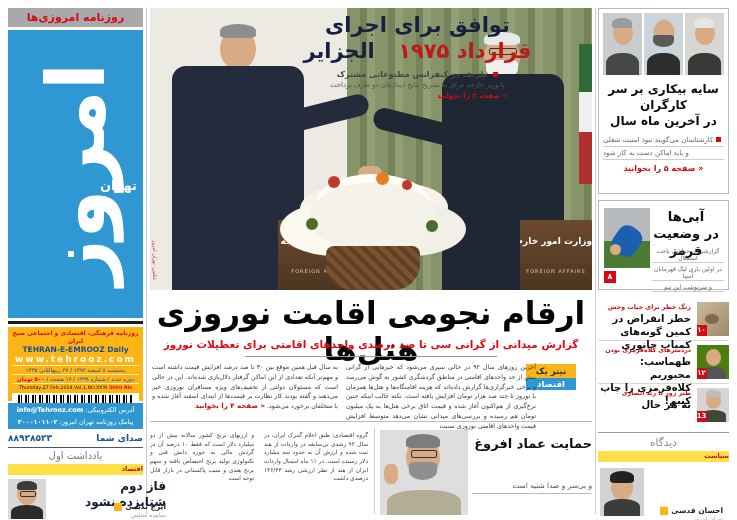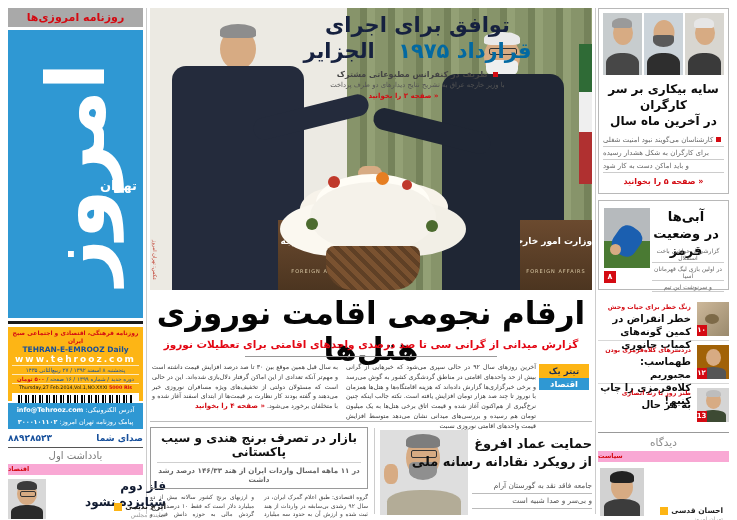--- a/index.html
+++ b/index.html
@@ -27,21 +27,21 @@
   .red-inline{color:#d40a12;font-weight:bold;}
   .barcode-wrap{background:#fff;margin-top:2px;padding:2px 6px 1px;}
   .barcode-bars{height:10px;background:repeating-linear-gradient(90deg,#000 0 2px,#fff 2px 3px,#000 3px 4px,#fff 4px 7px);}
   .barcode-digits{font-family:"DejaVu Sans Mono",monospace;font-size:5px;letter-spacing:3px;color:#000;direction:ltr;}
   .contact-box{left:8px;top:403px;width:135px;height:26px;background:#2f98d3;color:#fff;
                font-size:6.5px;line-height:12px;text-align:center;padding:1px 3px;box-sizing:border-box;}
   .voice-row{left:8px;top:431px;width:135px;height:13px;display:flex;justify-content:space-between;
              align-items:center;color:#164f9b;font-weight:bold;font-size:9px;}
   .note-rule{left:8px;top:447px;width:135px;height:1px;background:#555;}
   .note-head{left:8px;top:450px;width:135px;text-align:center;color:#7a7a7a;font-size:10px;}
-  .cat-bar{background:#f9a8d4;color:#d40a12;font-size:6.5px;font-weight:bold;text-align:left;line-height:11px;}
+  .cat-bar{background:#fde047;color:#d40a12;font-size:6.5px;font-weight:bold;text-align:right;line-height:11px;}
   .note-cat{left:8px;top:464px;width:135px;height:11px;}
   .note-art{left:8px;top:479px;width:135px;height:38px;padding-left:27px;}
   .note-title{position:absolute;right:4px;top:0;text-align:right;font-size:12px;font-weight:bold;
               color:#101a30;line-height:1.3;}
   .author-row{position:absolute;right:4px;bottom:-2px;display:flex;align-items:flex-start;gap:3px;}
   .ysq{width:8px;height:8px;background:#fdb515;display:inline-block;margin-top:1px;}
   .author-name{font-size:7.5px;font-weight:bold;color:#222;line-height:9px;}
   .author-role{font-size:6px;color:#999;line-height:8px;}
 
   
@@ -65,35 +65,35 @@
          box-shadow:-38px 12px 0 -8px #fbf8f0, 38px 12px 0 -8px #f2efe6, 0 -14px 0 -6px #fffdf6,
                     -20px -8px 0 -10px #f7f3ea, 22px -10px 0 -10px #f7f3ea;}
   .fdot{position:absolute;border-radius:50%;}
   .basket{position:absolute;left:28px;bottom:0;width:94px;height:44px;background:#7a5230;
           border-radius:8px 8px 26px 26px;
           background-image:repeating-linear-gradient(45deg,rgba(0,0,0,.22) 0 4px,transparent 4px 9px);}
   .photo-credit{position:absolute;left:2px;bottom:10px;writing-mode:vertical-rl;font-size:5px;color:#c0392b;}
   .lead-head{position:absolute;left:150px;top:4px;width:235px;text-align:center;}
   .lead-t1{font-size:21px;font-weight:bold;color:#16213f;line-height:1.25;}
   .lead-t2{font-size:21px;font-weight:bold;line-height:1.25;}
-  .lead-red{color:#0369a1;margin-left:16px;}
+  .lead-red{color:#b91c1c;margin-left:16px;}
   .lead-navy{color:#16213f;}
   .lead-sub1{margin-top:5px;font-size:8px;font-weight:bold;color:#444;}
   .rsq{display:inline-block;width:5px;height:5px;background:#d40a12;margin-left:3px;}
   .lead-sub2{margin-top:2px;font-size:6.8px;color:#555;}
   .page-link{color:#d40a12;font-weight:bold;font-size:7px;}
-  .lead-link{display:block;margin-top:3px;padding-right:28px;}
+  .lead-link{display:block;margin-top:3px;text-align:right;padding-right:28px;}
 
   
   .main-title{left:150px;top:295px;width:442px;text-align:center;font-size:31px;font-weight:bold;
               color:#050505;letter-spacing:-0.5px;}
   .main-sub{left:150px;top:338px;width:442px;text-align:center;font-size:10.5px;font-weight:bold;color:#e30613;}
   .main-divider{left:245px;top:356px;width:252px;height:1px;background:#9a9a9a;}
   .intro{left:150px;top:362px;width:442px;height:56px;}
-  .labels{position:absolute;right:3px;top:2px;width:50px;text-align:center;}
+  .labels{position:absolute;right:16px;top:2px;width:50px;text-align:center;}
   .label-top{background:#fdb515;color:#1c2e52;font-size:8.5px;font-weight:bold;padding:2px 0;}
   .label-bottom{background:#2f98d3;color:#fff;font-size:8.5px;font-weight:bold;padding:1px 0;}
   .icol{position:absolute;top:0;font-size:6.3px;line-height:1.55;text-align:justify;color:#3a3a3a;}
   .icol-r{right:56px;width:190px;}
   .icol-l{left:2px;width:186px;}
   .center-div2{left:150px;top:421px;width:442px;height:1px;background:#bbbbbb;}
   .vsep-mid{left:374px;top:428px;height:86px;width:1px;background:#cccccc;position:absolute;}
 
   
   .market{left:150px;top:427px;width:218px;height:88px;}
@@ -297,45 +297,39 @@
     <div class="icol icol-r">آخرین روزهای سال ۹۲ در حالی سپری می‌شود که خبرهایی از گرانی بیش از حد واحدهای اقامتی در مناطق گردشگری کشور به گوش می‌رسد و برخی خبرگزاری‌ها گزارش داده‌اند که هزینه اقامتگاه‌ها و هتل‌ها همزمان با نوروز تا چند صد هزار تومان افزایش یافته است. نکته جالب اینکه چنین نرخ‌گیری از هم‌اکنون آغاز شده و قیمت اتاق برخی هتل‌ها به یک میلیون تومان هم رسیده و بررسی‌های میدانی نشان می‌دهد متوسط افزایش قیمت واحدهای اقامتی نوروزی نسبت</div>
     <div class="icol icol-l">
       <span>به سال قبل همین موقع بین ۳۰ تا صد درصد افزایش قیمت داشته است و مهم‌تر آنکه تعدادی از این اماکن گرفتار دلال‌بازی شده‌اند. این در حالی است که مسئولان دولتی از تخفیف‌های ویژه مسافران نوروزی خبر می‌دهند و گفته بودند کار نظارت بر قیمت‌ها از ابتدای اسفند آغاز شده و با متخلفان برخورد می‌شود.</span>
       <span class="page-link">« صفحه ۴ را بخوانید</span>
     </div>
   </div>
   <div class="abs center-div2"></div>
   <div class="vsep-mid"></div>
 
   <div class="abs market">
-    <div class="m-box">
-      <div class="m-title">بازار در تصرف برنج هندی و سیب پاکستانی</div>
-      <div class="m-sub">در ۱۱ ماهه امسال واردات ایران از هند ۱۴۶/۳۳ درصد رشد داشت</div>
-    </div>
     <div class="m-cols">
       <div class="mcol mcol-r">گروه اقتصادی: طبق اعلام گمرک ایران، در سال ۹۲ رشدی بی‌سابقه در واردات از هند ثبت شده و ارزش آن به حدود سه میلیارد دلار رسیده است. در ۱۱ ماه امسال واردات ایران از هند از نظر ارزشی رشد ۱۴۶/۳۳ درصدی داشت</div>
       <div class="mcol mcol-l">و ارزبهای برنج کشور سالانه بیش از دو میلیارد دلار است که فقط ۱۰ درصد آن در گردش مالی به حوزه دانش فنی و تکنولوژی تولید برنج اختصاص یافته و سهم برنج هندی و سیب پاکستانی در بازار قابل توجه است</div>
     </div>
   </div>
 
   <div class="abs afrough">
     <div class="a-photo">
       <span class="head" style="left:26px;top:8px;width:34px;height:40px;"></span>
       <span class="hair" style="left:26px;top:4px;width:34px;height:14px;background:#7d7d7d;"></span>
       <span class="hair" style="left:29px;top:32px;width:28px;height:18px;background:#8f8f8f;border-radius:20% 20% 50% 50%;"></span>
       <span class="glasses" style="left:31px;top:20px;width:24px;height:6px;"></span>
       <span class="sh" style="background:#b3ac97;height:30%;"></span>
       <span class="head" style="left:4px;top:34px;width:14px;height:20px;border-radius:40%;"></span>
     </div>
     <div class="a-title">
       <div>حمایت عماد افروغ</div>
-      <div>از رویکرد نقادانه رسانه ملی</div>
     </div>
     <div class="a-subs">
-      <div>جامعه فاقد نقد به گورستان آرام</div>
       <div>و بی‌سر و صدا شبیه است</div>
     </div>
   </div>
 
   <div class="rbox box1">
     <div class="w-photos">
       <div class="ph" style="background:#d8d6d0;">
         <span class="head" style="top:8px;width:20px;height:24px;"></span>
         <span class="hair" style="left:9px;top:5px;width:20px;height:10px;background:#e6e6e6;"></span>
         <span class="sh" style="background:#3a3a3a;"></span>
@@ -350,21 +344,20 @@
         <span class="hair" style="left:9px;top:5px;width:20px;height:10px;background:#9a9a9a;"></span>
         <span class="sh" style="background:#474747;"></span>
       </div>
     </div>
     <div class="w-title">
       <div>سایه بیکاری بر سر کارگران</div>
       <div>در آخرین ماه سال</div>
     </div>
     <div class="w-subs">
       <div><span class="rsq"></span><span>کارشناسان می‌گویند نبود امنیت شغلی</span></div>
-      <div>برای کارگران به شکل هشدار رسیده</div>
       <div>و باید اماکن دست به کار شود</div>
     </div>
     <div class="w-link page-link">« صفحه ۵ را بخوانید</div>
   </div>
 
   <div class="rbox box2">
     <div class="e-photo">
       <span class="pitch"></span>
       <span class="player"></span>
       <span class="p-head"></span>
@@ -384,21 +377,21 @@
   <div class="briefs">
     <div class="brief">
       <div class="b-photo" style="background:linear-gradient(135deg,#cdb89a,#9a8a6d);">
         <span class="fdot" style="left:8px;top:12px;width:14px;height:10px;background:#7d6a48;"></span>
         <span class="b-badge">۱۰</span>
       </div>
       <div class="b-kicker">زنگ خطر برای حیات وحش</div>
       <div class="b-title">خطر انقراض در کمین گونه‌های کمیاب جانوری</div>
     </div>
     <div class="brief">
-      <div class="b-photo" style="background:#a16207;">
+      <div class="b-photo" style="background:#4d7c0f;">
         <span class="head" style="left:9px;top:4px;width:15px;height:17px;"></span>
         <span class="sh" style="background:#555;"></span>
         <span class="b-badge">۱۲</span>
       </div>
       <div class="b-kicker">دردسرهای کلاه‌قرمزی بودن</div>
       <div class="b-title">طهماسب: مجبوریم کلاه‌قرمزی را چاپ کنیم!</div>
     </div>
     <div class="brief">
       <div class="b-photo" style="background:#d5d5d5;">
         <span class="head" style="left:9px;top:4px;width:15px;height:17px;"></span>

